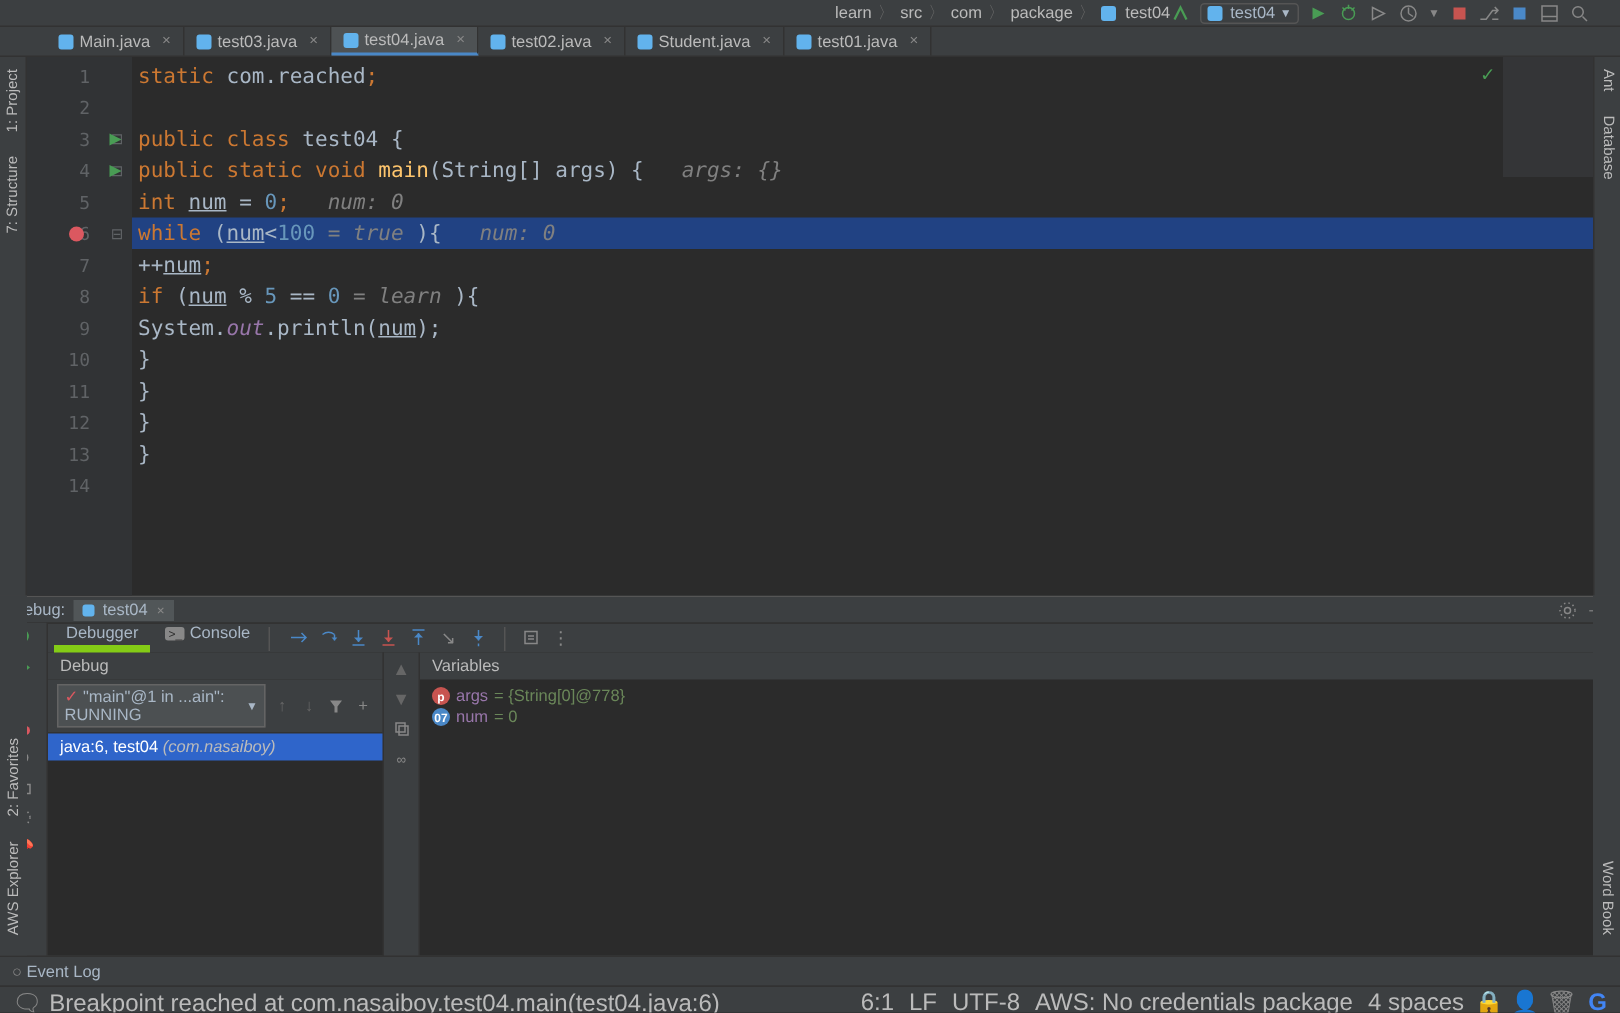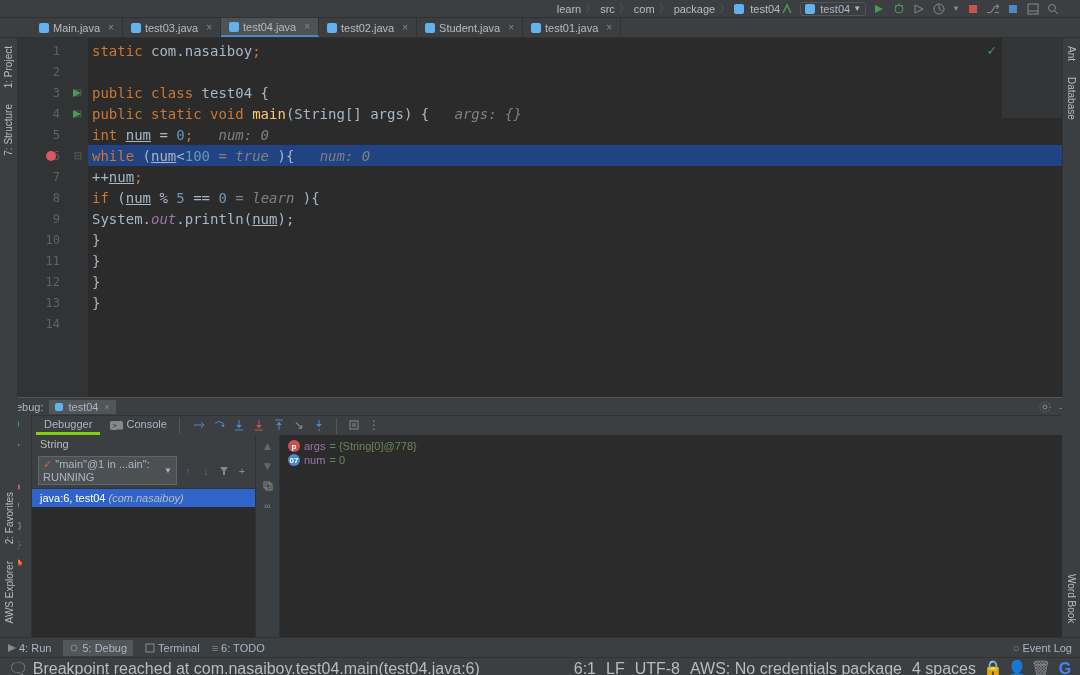--- a/index.html
+++ b/index.html
@@ -44,21 +44,21 @@
 .minimap { position: absolute; right: 0; top: 0; width: 60px; height: 80px; background: #393b3d; opacity: 0.7; }
 .debug-header { height: 18px; background: #3c3f41; display: flex; align-items: center; padding: 0 8px; justify-content: space-between; border-top: 1px solid #555; font-size: 11px; }
 .debug-title { display: flex; align-items: center; gap: 6px; }
 .debug-tab-label { background: #515658; padding: 1px 6px; display: flex; align-items: center; gap: 3px; }
 .debug-toolbar { height: 20px; background: #3c3f41; display: flex; align-items: center; padding: 0 4px; border-top: 1px solid #323232; }
 .debug-side { width: 32px; background: #3c3f41; display: flex; flex-direction: column; align-items: center; padding-top: 4px; gap: 6px; border-right: 1px solid #323232; }
 .debug-body { display: flex; height: 222px; background: #2b2b2b; }
 .debug-side-icon { width: 14px; height: 14px; cursor: pointer; }
 .debug-tabs { display: flex; gap: 2px; }
 .debug-subtab { padding: 2px 8px; font-size: 11px; cursor: pointer; }
-.debug-subtab.active { border-bottom: 4px solid #84cc16; }
+.debug-subtab.active { border-bottom: 8px solid #84cc16; }
 .debug-sep { width: 1px; height: 16px; background: #555; margin: 0 4px; }
 .debug-actions { display: flex; gap: 6px; margin-left: 8px; }
 .frames-panel { width: 224px; border-right: 1px solid #323232; display: flex; flex-direction: column; }
 .panel-header { font-size: 11px; padding: 3px 8px; color: #bbb; background: #3c3f41; }
 .threads-row { display: flex; align-items: center; padding: 3px 6px; gap: 4px; font-size: 11px; background: #3c3f41; border-bottom: 1px solid #323232; }
 .thread-dropdown { flex: 1; background: #4c5052; border: 1px solid #646464; padding: 1px 4px; display: flex; justify-content: space-between; align-items: center; }
 .frame-item { padding: 3px 8px; font-size: 11px; background: #2f65ca; color: #fff; }
 .frame-pkg { font-style: italic; color: #bbb; }
 .vars-panel { flex: 1; display: flex; flex-direction: column; }
 .vars-list { padding: 4px 8px; font-size: 11px; }
@@ -266,21 +266,21 @@
       <div class="marker-line"></div>
         <div class="marker-line"></div>
         <div class="marker-line"></div>
         <div class="marker-line"></div>
         <div class="marker-line"></div>
         <div class="marker-line"></div>
         <div class="marker-line"></div>
         <div class="marker-line"></div>
     </div>
     <div class="code-area">
-      <div class="code-line"><span class="kw">static</span><span> com.nasaiboy</span><span class="kw">;</span></div>
+      <div class="code-line"><span class="kw">static</span><span> com.reached</span><span class="kw">;</span></div>
       <div class="code-line"></div>
       <div class="code-line"><span class="kw">public class </span><span class="cls">test04 </span><span>{</span></div>
       <div class="code-line">    <span class="kw">public static void </span><span class="fn">main</span><span>(String[] args) {</span><span class="comment">   args: {}</span></div>
       <div class="code-line">        <span class="kw">int </span><span class="under">num</span><span> = </span><span class="num">0</span><span class="kw">;</span><span class="comment">   num: 0</span></div>
       <div class="code-line highlighted">        <span class="kw">while </span><span>(</span><span class="under">num</span><span>&lt;</span><span class="num">100</span><span class="comment"> = true </span><span>)</span><span>{</span><span class="comment">   num: 0</span></div>
       <div class="code-line">            <span>++</span><span class="under">num</span><span class="kw">;</span></div>
       <div class="code-line">            <span class="kw">if </span><span>(</span><span class="under">num</span><span> % </span><span class="num">5</span><span> == </span><span class="num">0</span><span class="comment"> = learn </span><span>)</span><span>{</span></div>
       <div class="code-line">                <span>System.</span><span class="italic">out</span><span>.println(</span><span class="under">num</span><span>);</span></div>
       <div class="code-line">            <span>}</span></div>
       <div class="code-line">        <span>}</span></div>
@@ -426,21 +426,21 @@
         <span class="icon-btn">
             <svg width="12" height="12">
               <rect x="1" y="1" width="4" height="10" fill="none" stroke="#888"></rect>
               <rect x="7" y="1" width="4" height="10" fill="none" stroke="#888"></rect>
             </svg>
           </span>
       </div>
     </div>
     <div style="display:flex; flex:1;">
       <div class="frames-panel">
-        <div class="panel-header">String</div>
+        <div class="panel-header">Debug</div>
         <div class="threads-row">
           <div class="thread-dropdown">
             <span><span style="color:#db5860;">✓ </span><span>"main"@1 in ...ain": RUNNING</span></span>
             <span style="font-size:8px;">▼</span>
           </div>
           <span class="icon-btn" style="color:#666;">↑</span>
           <span class="icon-btn" style="color:#666;">↓</span>
           <span class="icon-btn">
               <svg width="10" height="10">
                 <path d="M1 1 L9 1 L6 5 L6 9 L4 9 L4 5 Z" fill="#888"></path>
@@ -457,20 +457,21 @@
         <span class="icon-btn" style="color:#666;">▼</span>
         <span class="icon-btn">
             <svg width="10" height="10">
               <rect x="1" y="1" width="6" height="6" fill="none" stroke="#888"></rect>
               <rect x="3" y="3" width="6" height="6" fill="none" stroke="#888"></rect>
             </svg>
           </span>
         <span class="icon-btn" style="color:#888;font-size:9px;">∞</span>
       </div>
       <div class="vars-panel">
+        <div class="panel-header">Variables</div>
         <div class="vars-list">
           <div class="var-row">
             <span class="var-icon p">p</span>
             <span class="var-name">args</span>
             <span class="var-val">= {String[0]@778}</span>
           </div>
           <div class="var-row">
             <span class="var-icon i">07</span>
             <span class="var-name">num</span>
             <span class="var-val">= 0</span>
@@ -483,44 +484,20 @@
 
 <div style="position:absolute; left:0; top:397px; bottom:38px; width:18px; background:#3c3f41; display:flex; flex-direction:column; align-items:center; justify-content:flex-end; gap:8px; padding-bottom:10px;">
   <div class="side-tab">2: Favorites</div>
   <div class="side-tab">AWS Explorer</div>
 </div>
 <div style="position:absolute; right:0; top:397px; bottom:38px; width:18px; background:#3c3f41; display:flex; flex-direction:column; align-items:center; justify-content:flex-end; gap:8px; padding-bottom:10px;">
   <div class="side-tab" style="transform:none;">Word Book</div>
 </div>
 
 <div class="bottom-tabs">
-  <div class="btabs-left">
-    <div class="btab">
-        <svg width="8" height="8">
-          <path d="M0 0 L8 4 L0 8 Z" fill="#888"></path>
-        </svg>
-        <span>4: Run</span>
-      </div>
-    <div class="btab active">
-        <svg width="10" height="10">
-          <circle cx="5" cy="5" r="3" fill="none" stroke="#888"></circle>
-        </svg>
-        <span>5: Debug</span>
-      </div>
-    <div class="btab">
-        <svg width="10" height="10">
-          <rect x="1" y="1" width="8" height="8" fill="none" stroke="#888"></rect>
-        </svg>
-        <span>Terminal</span>
-      </div>
-    <div class="btab">
-        <span style="color:#888;">≡</span>
-        <span>6: TODO</span>
-      </div>
-  </div>
   <div class="btab">
       <span style="color:#888;">○</span>
       <span>Event Log</span>
     </div>
 </div>
 
 <div class="status-bar">
   <div><span style="color:#888;">🗨 </span><span>Breakpoint reached at com.nasaiboy.test04.main(test04.java:6)</span></div>
   <div class="status-right">
     <span>6:1</span>

